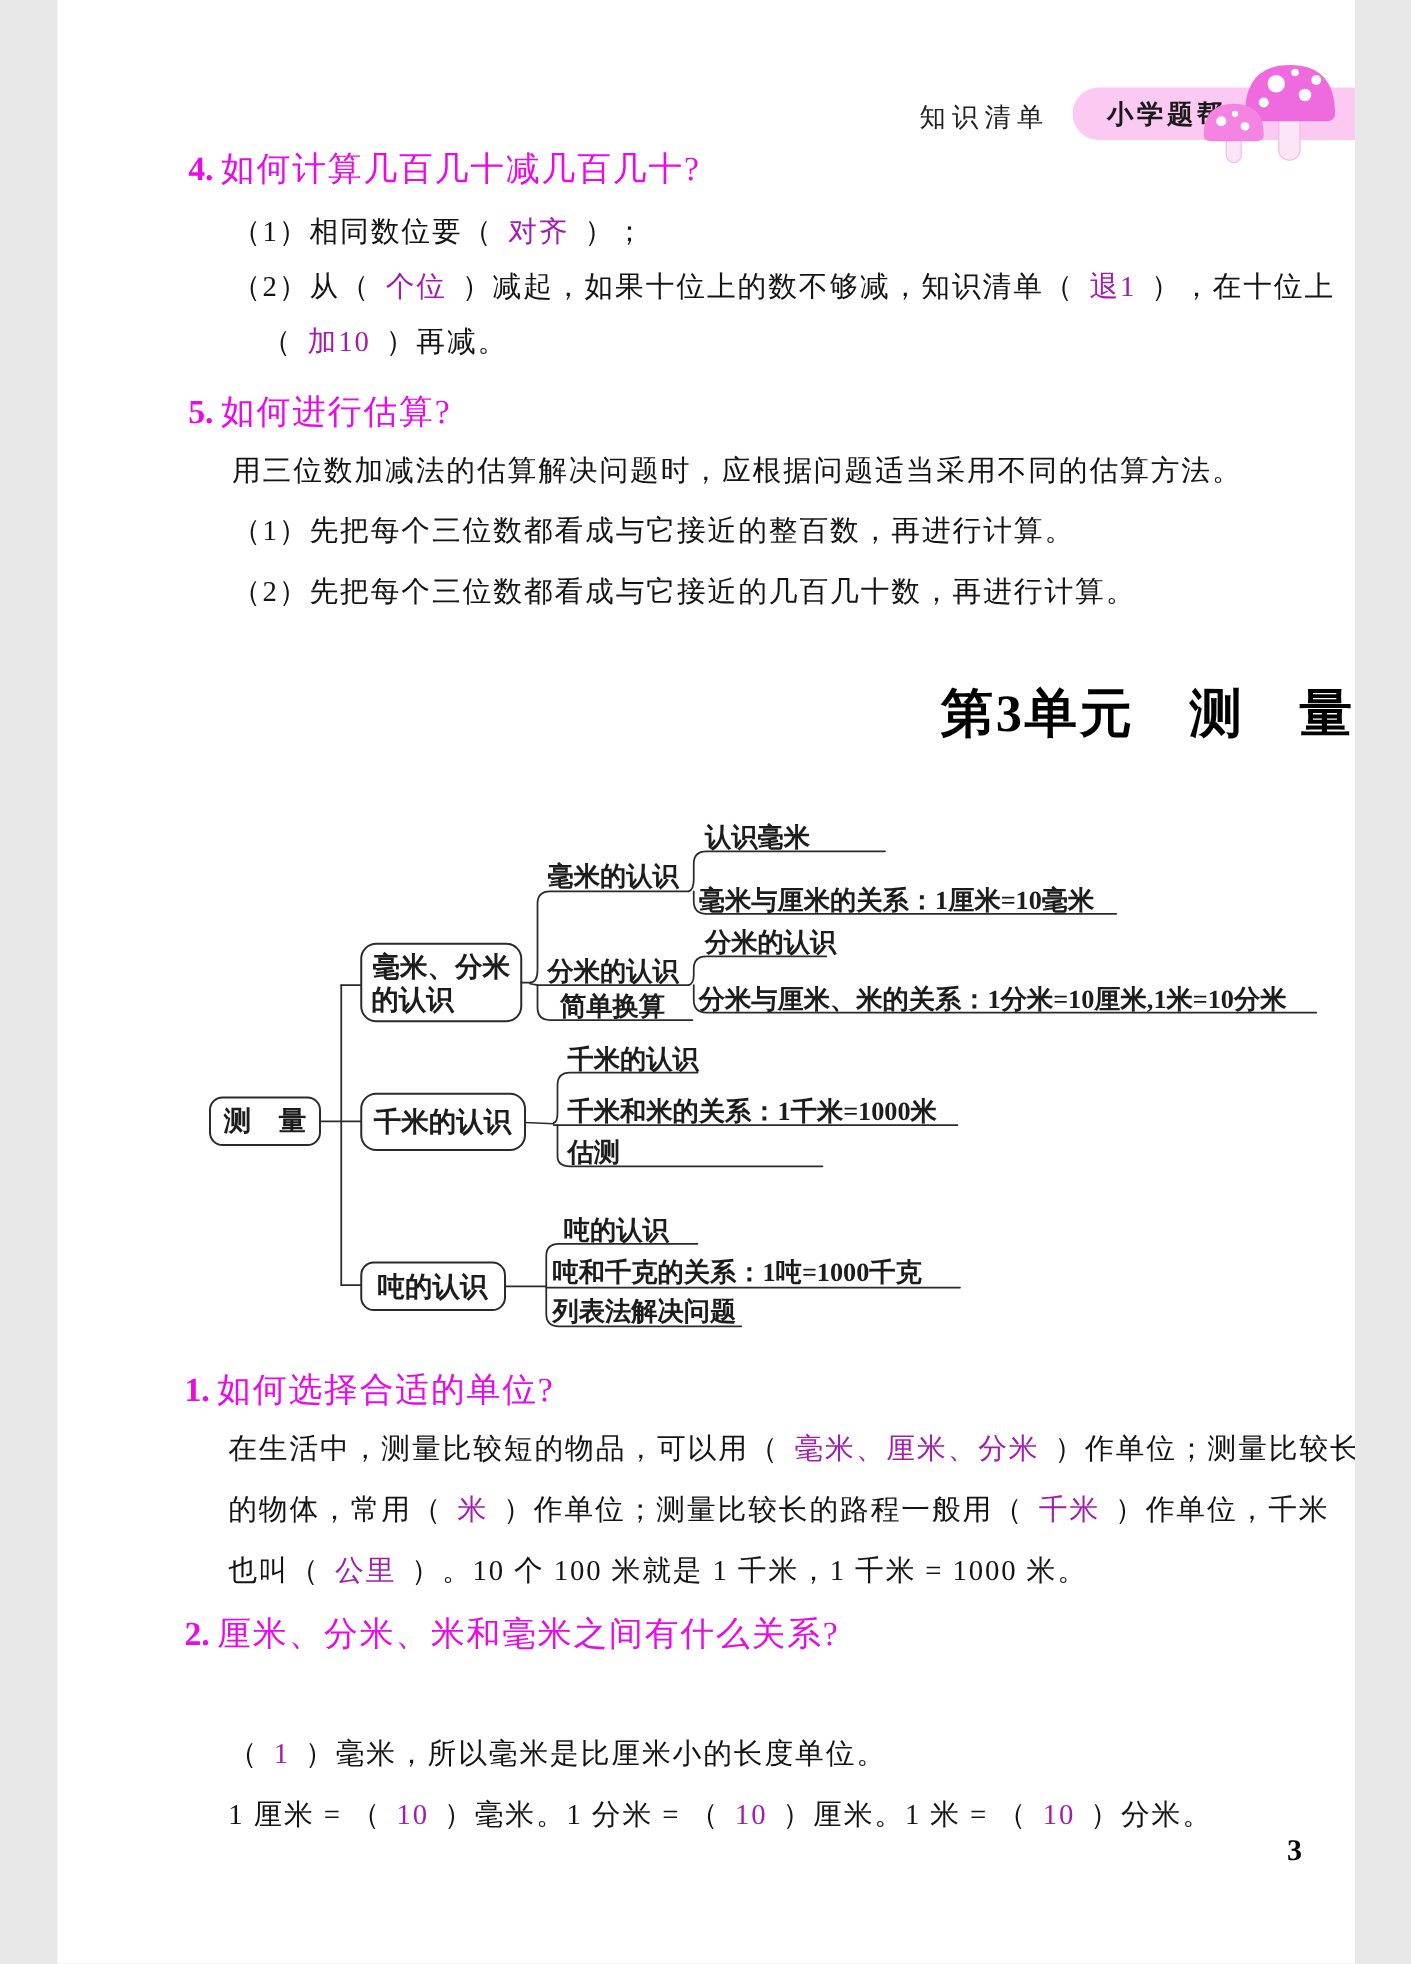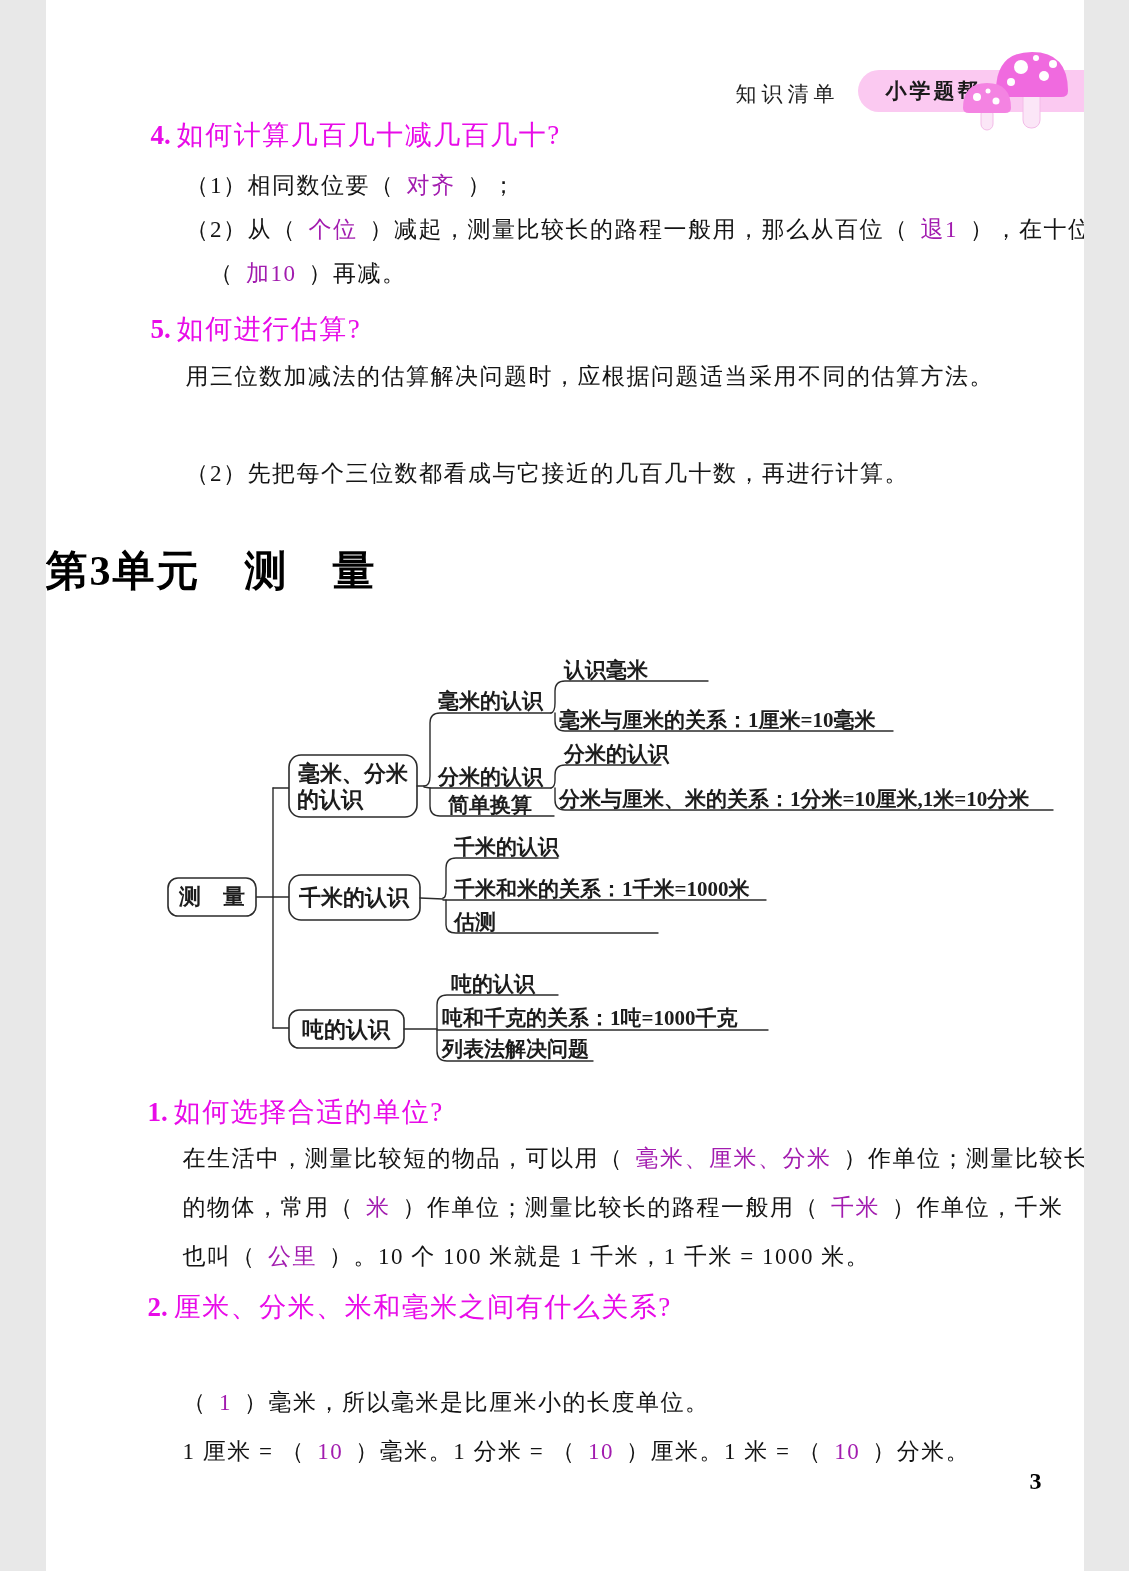--- a/index.html
+++ b/index.html
@@ -15,21 +15,21 @@
   .banner-label{position:absolute;left:28px;top:0;height:42px;line-height:42px;
     font-size:21px;font-weight:bold;letter-spacing:3px;color:#1a1a1a;}
   .mushrooms{position:absolute;left:905px;top:36px;}
   
   .qh{position:absolute;white-space:nowrap;font-size:27px;letter-spacing:1.5px;color:#E80BE8;}
   .qh .qnum{font-weight:bold;letter-spacing:0;margin-right:6px;}
   
   .line{position:absolute;white-space:nowrap;font-size:23px;letter-spacing:1.5px;color:#141414;}
   .ans{color:#a21caf;padding:0 12px;}
   
-  .unit-title{position:absolute;left:0;top:543px;width:100%;text-align:left;
+  .unit-title{position:absolute;left:0;top:543px;width:100%;text-align:right;
     font-size:42px;font-weight:bold;letter-spacing:2px;color:#000;}
   
   .mindmap{position:absolute;left:110px;top:648px;}
   .mindmap text{font-family:"Liberation Serif","DejaVu Serif",serif;font-weight:bold;fill:#1c1c1c;}
   .mindmap .nodetxt{font-size:22px;}
   .mindmap .leaftxt{font-size:21px;}
   .mindmap path,.mindmap rect{stroke:#2b2b2b;fill:none;}
   .mindmap rect{stroke-width:1.6;fill:#fff;}
   .mindmap path{stroke-width:1.4;stroke-linecap:round;}
   .pagenum{position:absolute;left:984px;top:1468px;font-size:24px;font-weight:bold;color:#000;}
@@ -55,25 +55,26 @@
 
     <rect x="30" y="72" width="12" height="22" rx="6" fill="#FBE6F7" stroke="#F3BCE8" stroke-width="1"></rect>
     <path d="M12,72 Q12,47 36,47 Q60,47 60,72 Q60,77 54,77 L18,77 Q12,77 12,72 Z" fill="#F483E2"></path>
     <circle cx="26" cy="61" r="4" fill="#fff"></circle>
     <circle cx="45" cy="65" r="3.5" fill="#fff"></circle>
     <circle cx="37" cy="55" r="2.5" fill="#fff"></circle>
   </svg>
 
   <div class="qh" style="left:105px;top:117px"><span class="qnum">4.</span><span>如何计算几百几十减几百几十?</span></div>
   <div class="line" style="left:140px;top:170px"><span>（1）相同数位要（</span><span class="ans">对齐</span><span>）；</span></div>
-  <div class="line" style="left:140px;top:214px"><span>（2）从（</span><span class="ans">个位</span><span>）减起，测量比较长的路程一般用，那么从百位（</span><span class="ans">退1</span><span>），在十位上</span></div>
+  <div class="line" style="left:140px;top:214px"><span>（2）从（</span><span class="ans">个位</span><span>）减起，如果十位上的数不够减，知识清单（</span><span class="ans">退1</span><span>），在十位上</span></div>
   <div class="line" style="left:164px;top:258px"><span>（</span><span class="ans">加10</span><span>）再减。</span></div>
 
   <div class="qh" style="left:105px;top:311px"><span class="qnum">5.</span><span>如何进行估算?</span></div>
   <div class="line" style="left:140px;top:361px">用三位数加减法的估算解决问题时，应根据问题适当采用不同的估算方法。</div>
+  <div class="line" style="left:140px;top:409px">（1）先把每个三位数都看成与它接近的整百数，再进行计算。</div>
   <div class="line" style="left:140px;top:458px">（2）先把每个三位数都看成与它接近的几百几十数，再进行计算。</div>
 
   <div class="unit-title">第3单元　测　量</div>
 
   <svg class="mindmap" width="920" height="428" viewBox="0 0 920 428">
 
     <path d="M100,249 H117"></path>
     <path d="M117,140 V380"></path>
     <path d="M117,140 H133"></path>
     <path d="M117,249 H133"></path>

